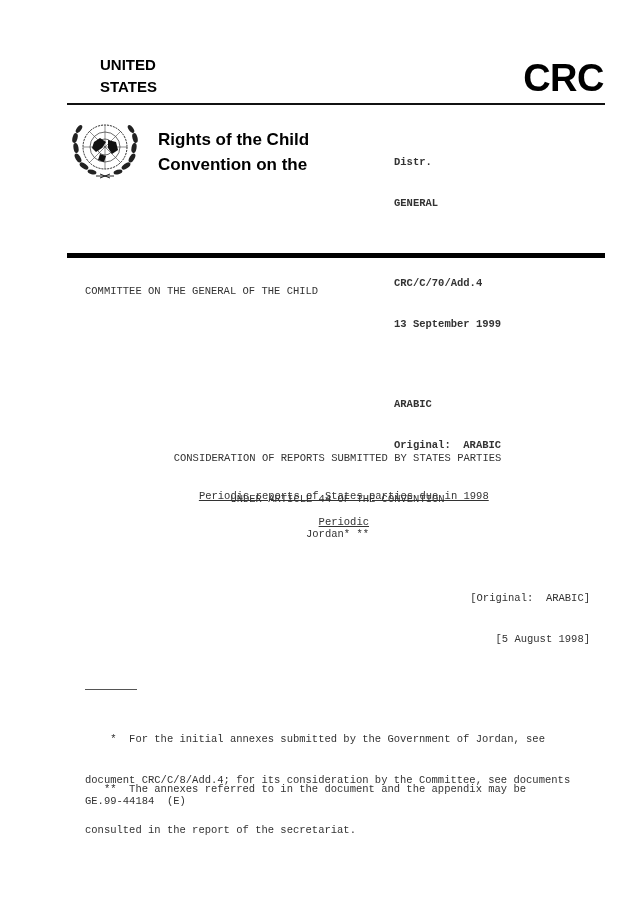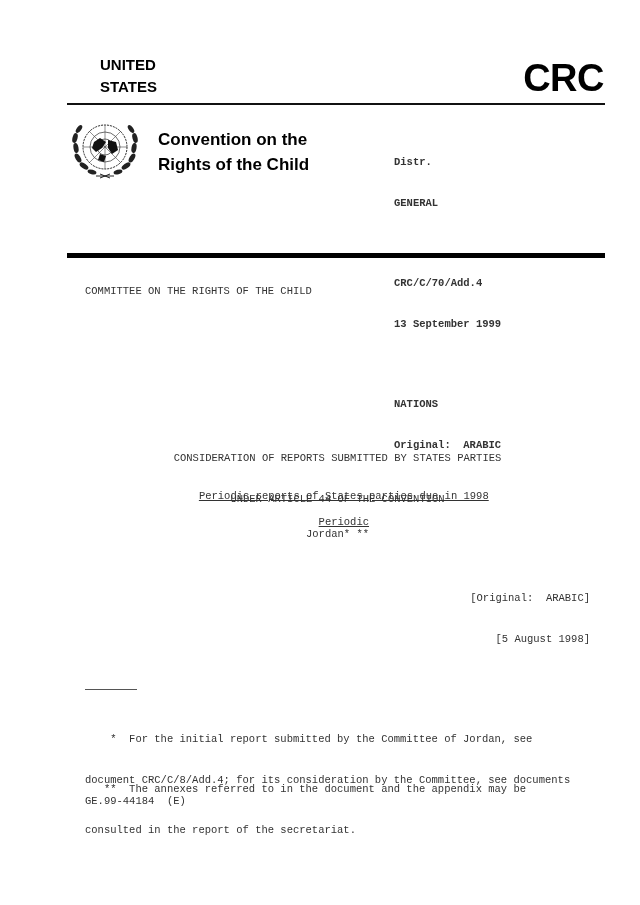--- a/index.html
+++ b/index.html
@@ -69,38 +69,38 @@
     <line x1="35" y1="7" x2="35" y2="51" stroke="#444" stroke-width="0.6"></line>
     <line x1="19" y1="13" x2="51" y2="45" stroke="#444" stroke-width="0.6"></line>
     <line x1="51" y1="13" x2="19" y2="45" stroke="#444" stroke-width="0.6"></line>
     <path d="M24 24 L30 20 L36 24 L32 30 L26 34 L22 30 Z" fill="#111"></path>
     <path d="M38 22 L46 24 L48 32 L42 36 L38 30 Z" fill="#111"></path>
     <path d="M30 36 L36 38 L34 44 L28 42 Z" fill="#111"></path>
   </svg>
 </div>
 
 <div class="abs sans" id="convention-title">
+  <div>Rights of the Child</div>
   <div>Convention on the</div>
-  <div>Rights of the Child</div>
 </div>
 
 <div class="abs mono" id="distr-block">
   <div>Distr.</div>
   <div>GENERAL</div>
   <div class="gap"></div>
   <div>CRC/C/70/Add.4</div>
   <div>13 September 1999</div>
   <div class="gap"></div>
-  <div>NATIONS</div>
+  <div>ARABIC</div>
   <div>Original:  ARABIC</div>
 </div>
 
 <div class="abs" id="rule-thick"></div>
 
-<div class="abs mono" id="committee">COMMITTEE ON THE RIGHTS OF THE CHILD</div>
+<div class="abs mono" id="committee">COMMITTEE ON THE GENERAL OF THE CHILD</div>
 
 <div class="abs mono" id="consideration">
   <div>CONSIDERATION OF REPORTS SUBMITTED BY STATES PARTIES</div>
   <div>UNDER ARTICLE 44 OF THE CONVENTION</div>
 </div>
 
 <div class="abs mono" id="periodic">
   <span class="ul">Periodic reports of States parties due in 1998</span>
 </div>
 
@@ -111,21 +111,21 @@
 <div class="abs mono" id="country">Jordan* **</div>
 
 <div class="abs mono" id="original-note">
   <div>[Original:  ARABIC]</div>
   <div>[5 August 1998]</div>
 </div>
 
 <div class="abs" id="fn-rule"></div>
 
 <div class="abs mono" id="footnote1">
-  <div>    *  For the initial report submitted by the Committee of Jordan, see</div>
+  <div>    *  For the initial annexes submitted by the Government of Jordan, see</div>
   <div>document CRC/C/8/Add.4; for its consideration by the Committee, see documents</div>
 </div>
 
 <div class="abs mono" id="footnote2">
   <div>   **  The annexes referred to in the document and the appendix may be</div>
   <div>consulted in the report of the secretariat.</div>
 </div>
 
 <div class="abs mono" id="job-number">GE.99-44184  (E)</div>
 

